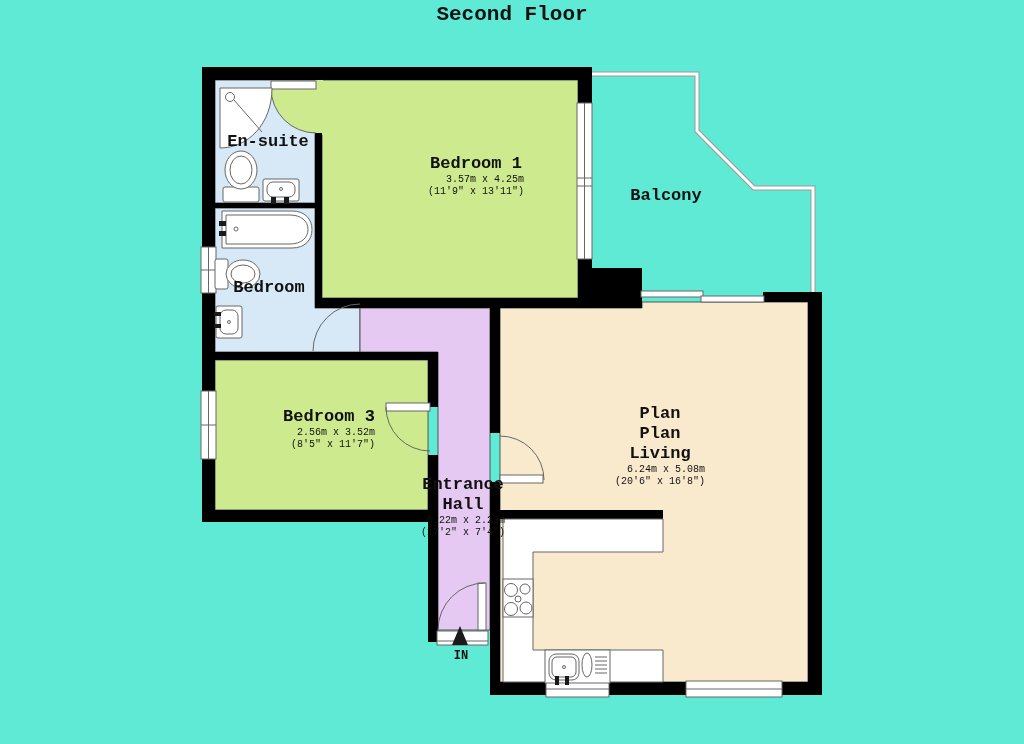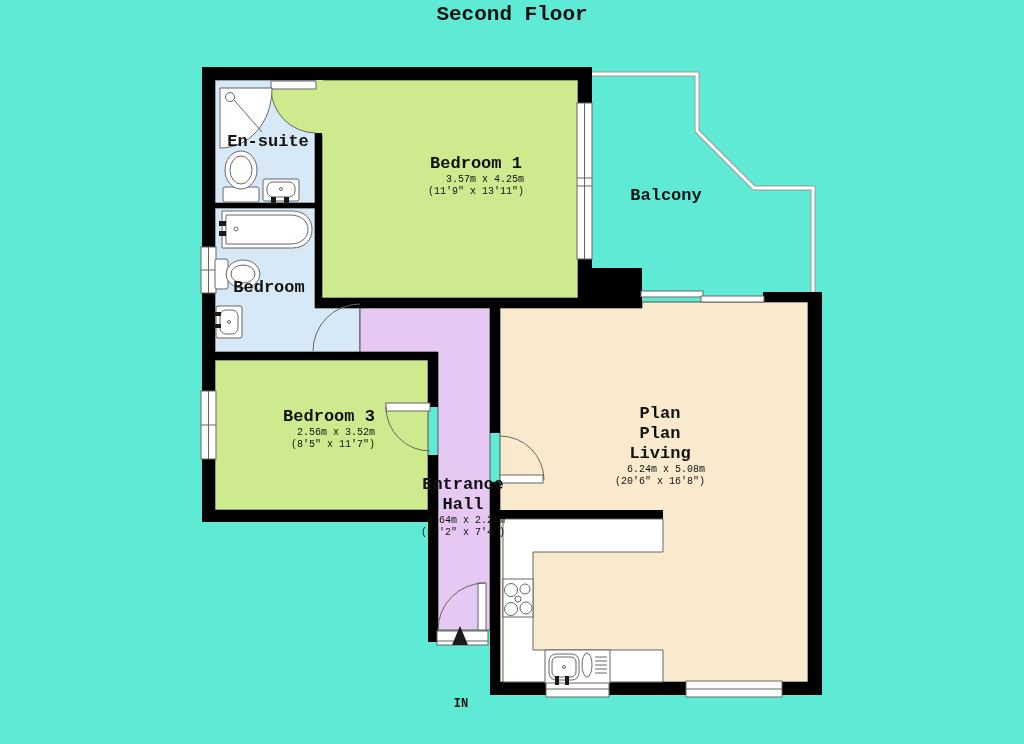--- a/index.html
+++ b/index.html
@@ -190,28 +190,28 @@
 
   <div class="room-label" style="left:329px;top:429px;">
     <div class="room-name">Bedroom 3</div>
     <div class="room-dim">2.56m x 3.52m</div>
     <div class="room-dim">(8'5" x 11'7")</div>
   </div>
 
   <div class="room-label" style="left:463px;top:507px;">
     <div class="room-name">Entrance</div>
     <div class="room-name">Hall</div>
-    <div class="room-dim">8.64m x 2.23m</div>
+    <div class="room-dim">5.22m x 2.23m</div>
     <div class="room-dim">(17'2" x 7'4")</div>
   </div>
 
   <div class="room-label" style="left:660px;top:446px;">
     <div class="room-name">Plan</div>
     <div class="room-name">Plan</div>
     <div class="room-name">Living</div>
     <div class="room-dim">6.24m x 5.08m</div>
     <div class="room-dim">(20'6" x 16'8")</div>
   </div>
 
-  <div class="in-label" style="left:461px;top:656px;margin-top:48px;">IN</div>
+  <div class="in-label" style="left:461px;top:656px;">IN</div>
 
 
 </div>
 
 </body></html>

